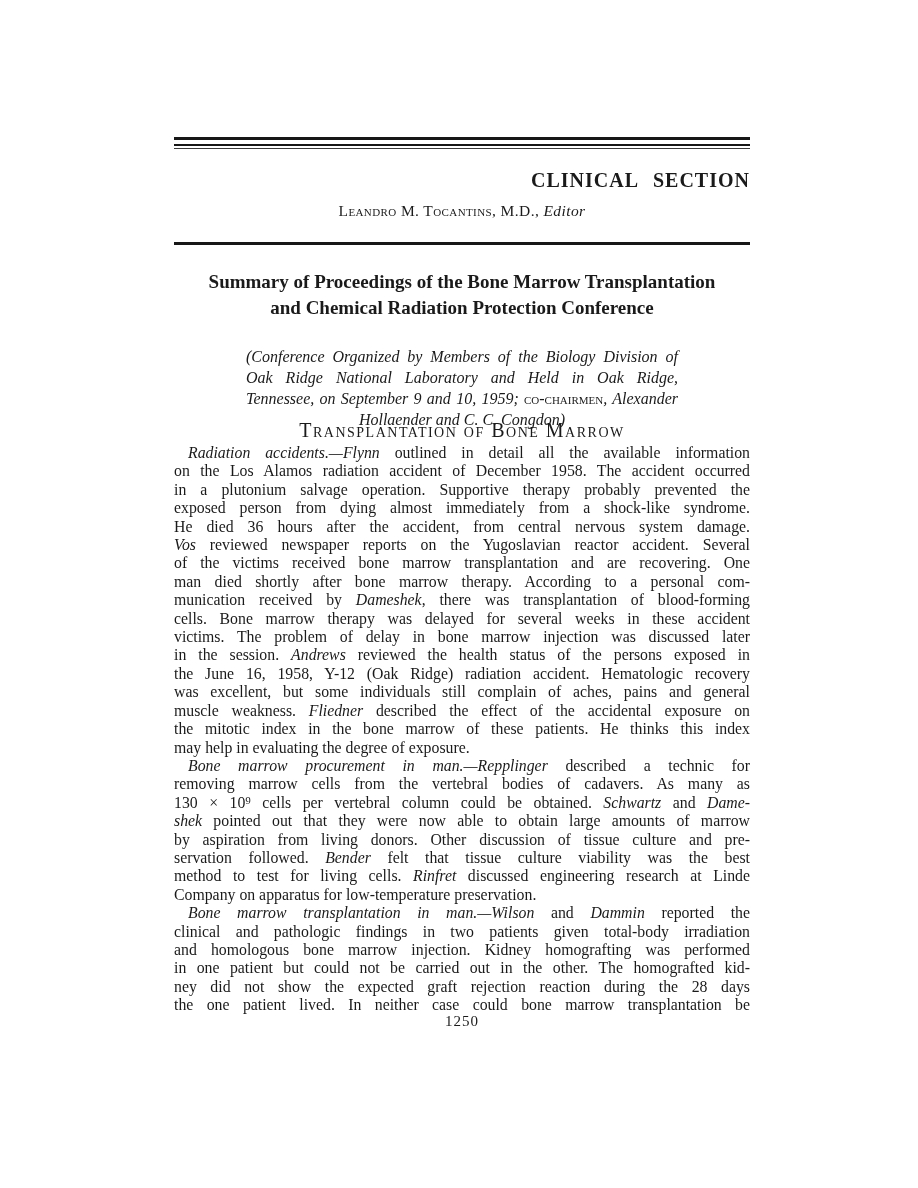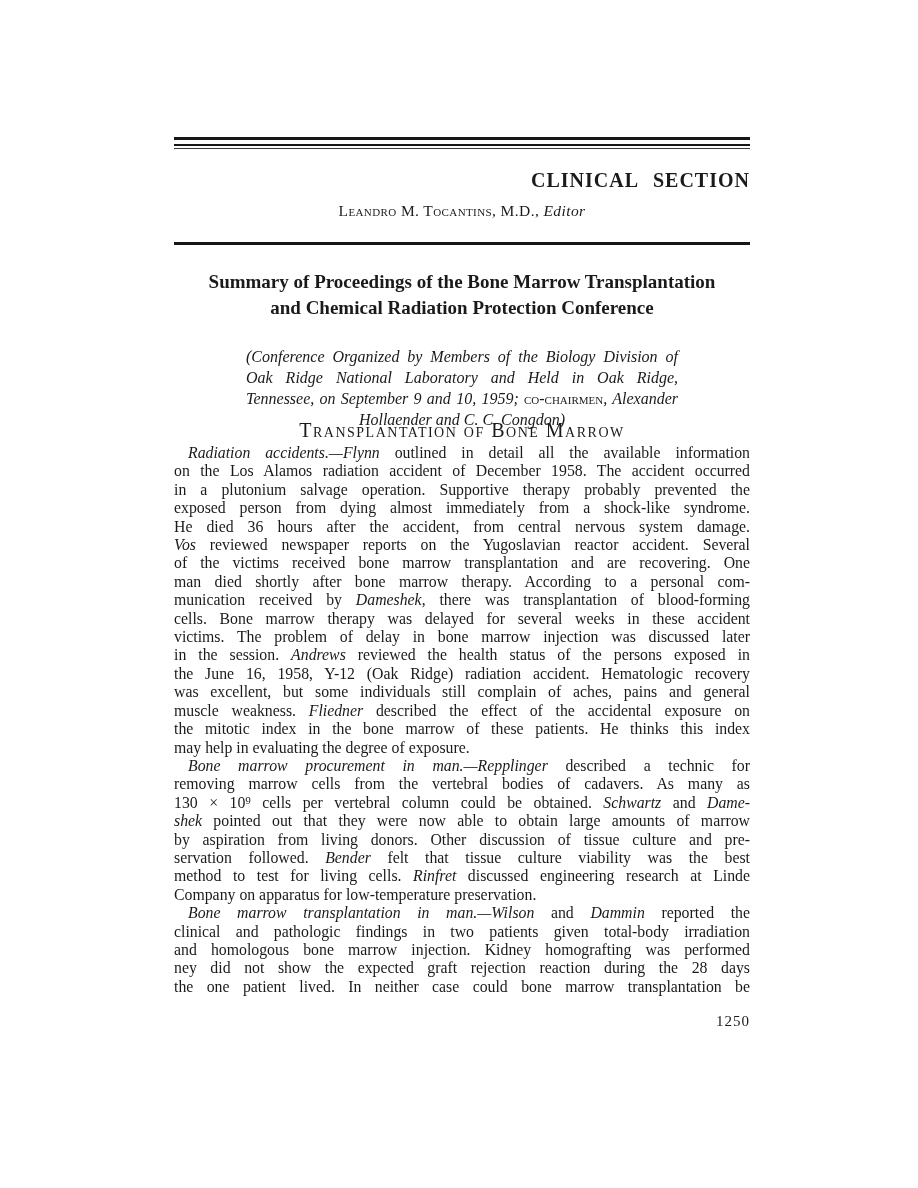--- a/index.html
+++ b/index.html
@@ -79,21 +79,21 @@
     top: 444px;
     font-size: 15.8px;
     line-height: 18.4px;
   }
   .line { text-align: justify; text-align-last: justify; }
   .line.indent { text-indent: 14px; }
   .line.flush { text-align-last: left; }
   
   .pagenum {
     top: 1013px;
-    text-align: right;
+    text-align: center;
     font-size: 15px;
     letter-spacing: 1px;
   }
 </style>
 </head>
 <body>
 
 <div>
 
   <div class="col rules-top">
@@ -151,20 +151,21 @@
         <div class="line"><span class="it">shek</span><span> pointed out that they were now able to obtain large amounts of marrow</span></div>
         <div class="line"><span>by aspiration from living donors. Other discussion of tissue culture and pre-</span></div>
         <div class="line"><span>servation followed. </span><span class="it">Bender</span><span> felt that tissue culture viability was the best</span></div>
         <div class="line"><span>method to test for living cells. </span><span class="it">Rinfret</span><span> discussed engineering research at Linde</span></div>
         <div class="line flush"><span>Company on apparatus for low-temperature preservation.</span></div>
       </div>
       <div class="para">
         <div class="line indent"><span class="it">Bone marrow transplantation in man.—Wilson</span><span> and </span><span class="it">Dammin</span><span> reported the</span></div>
         <div class="line"><span>clinical and pathologic findings in two patients given total-body irradiation</span></div>
         <div class="line"><span>and homologous bone marrow injection. Kidney homografting was performed</span></div>
+        <div class="line"><span>in one patient but could not be carried out in the other. The homografted kid-</span></div>
         <div class="line"><span>ney did not show the expected graft rejection reaction during the 28 days</span></div>
         <div class="line"><span>the one patient lived. In neither case could bone marrow transplantation be</span></div>
       </div>
     </div>
 
   <div class="col pagenum">1250</div>
 
 </div>
 
 </body></html>

